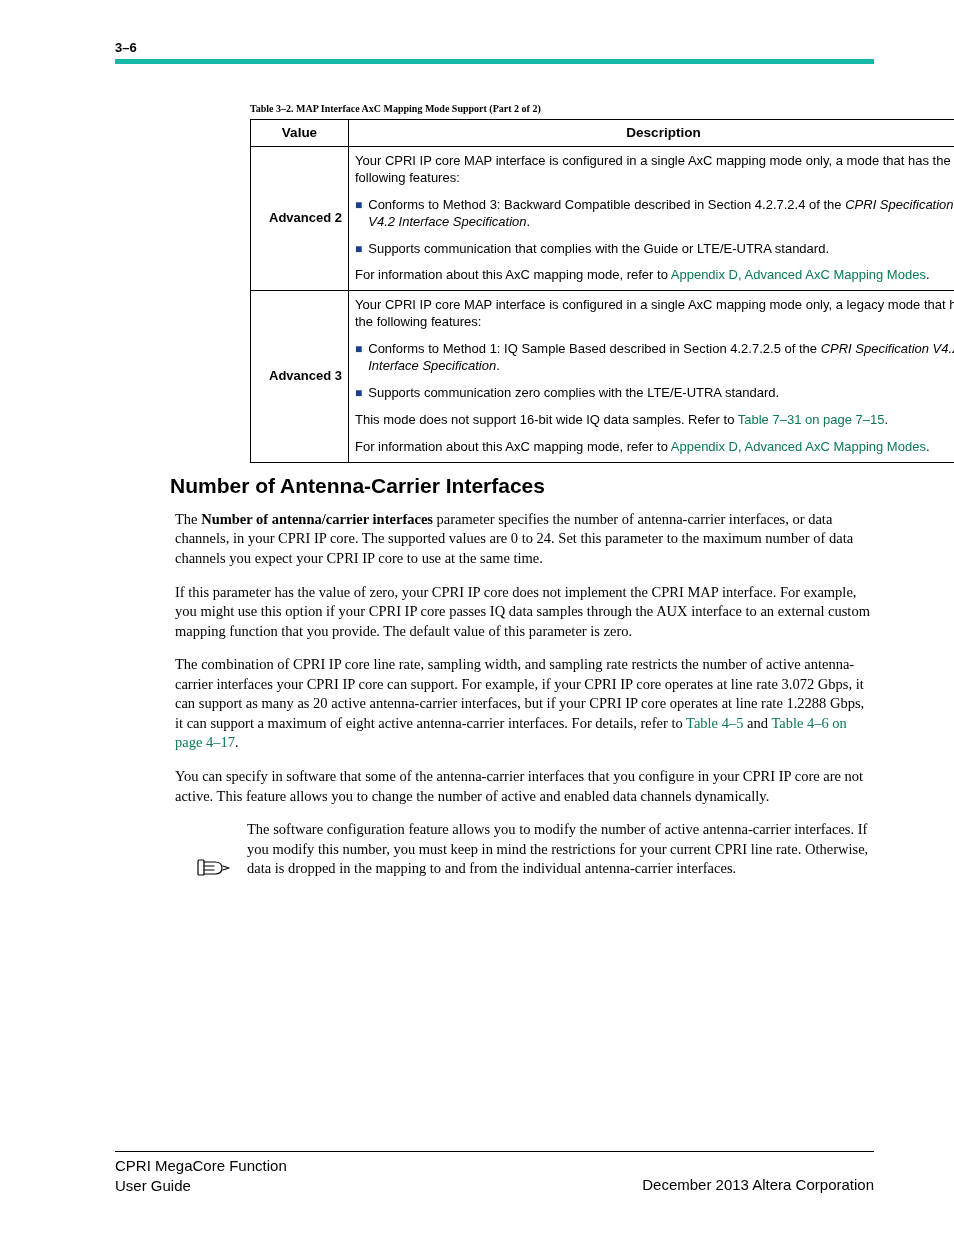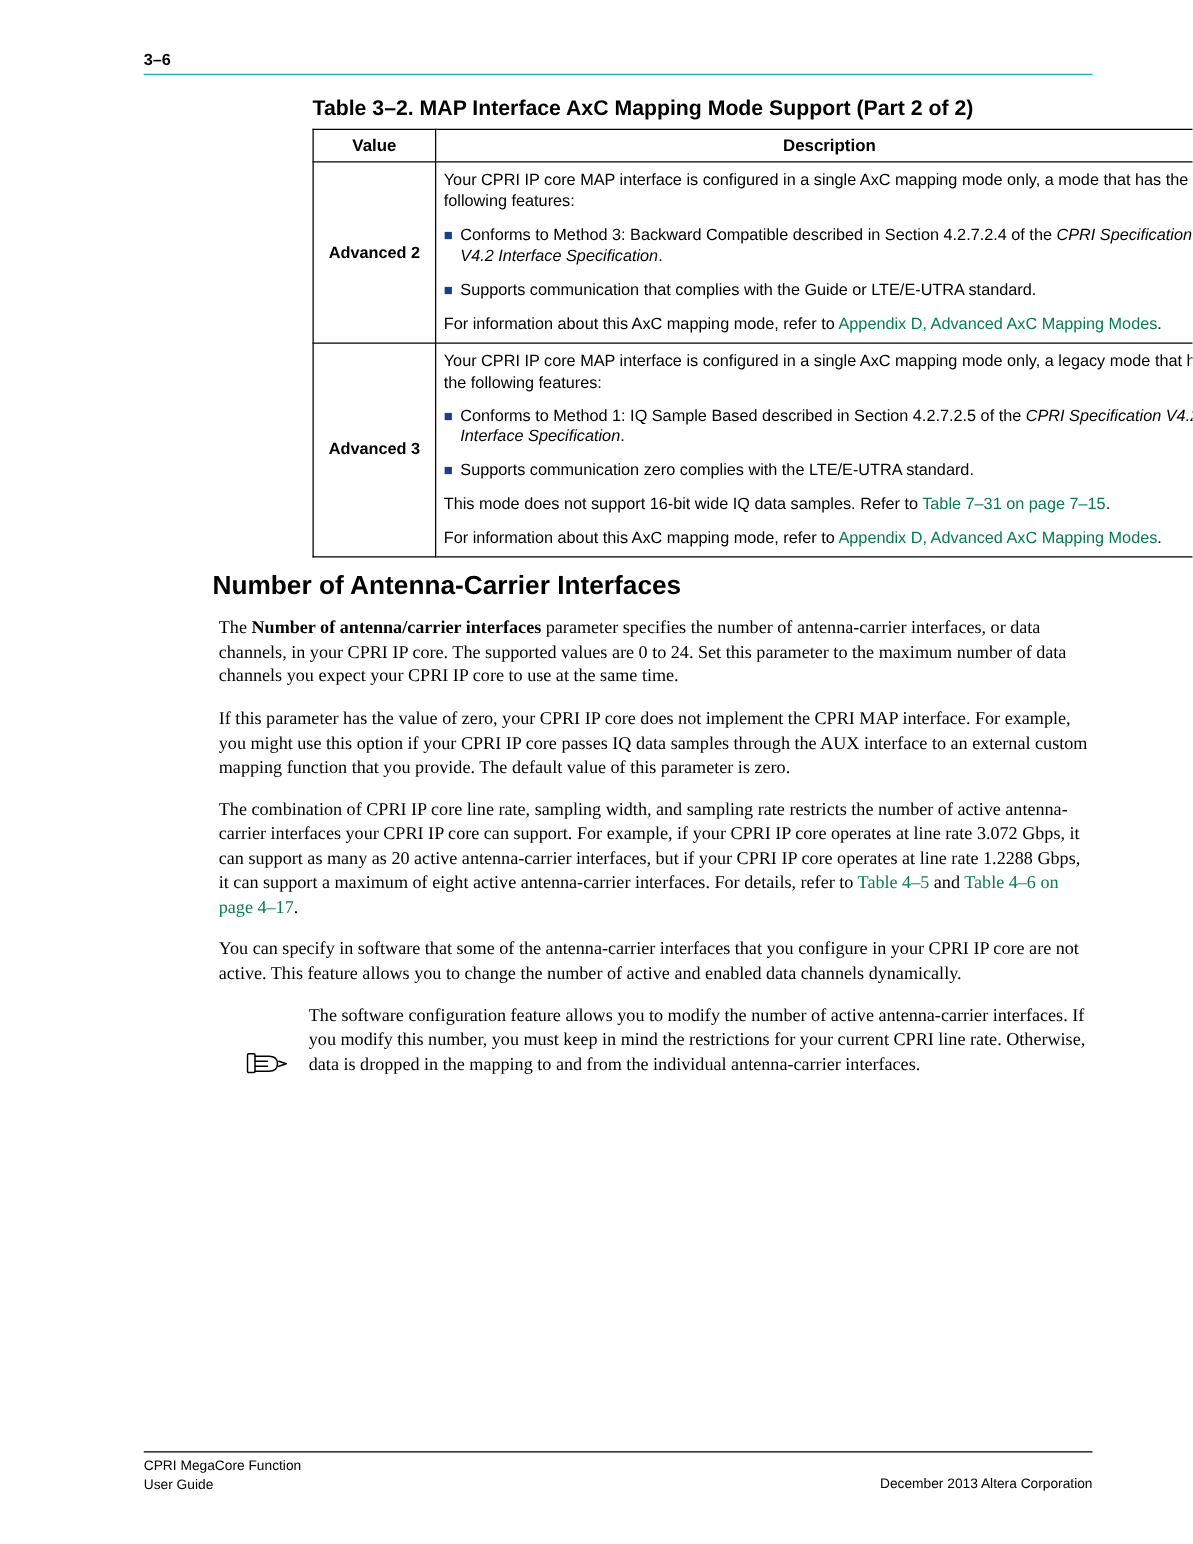--- a/index.html
+++ b/index.html
@@ -14,32 +14,32 @@
     position: relative;
     padding: 40px 80px 60px 115px;
   }
   .header-row {
     display: flex;
     justify-content: space-between;
     align-items: center;
     font-family: Arial, Helvetica, sans-serif;
     font-size: 12px;
     line-height: 1.3;
-    border-bottom: 1px solid #14b8a6;
+    border-bottom: 5px solid #14b8a6;
     padding-bottom: 2px;
-    margin-bottom: 16px;
+    margin-bottom: 38px;
   }
   .header-row .page-no { font-weight: bold; font-size: 13px; }
   .header-row .right { text-align: right; }
   .header-row .chapter { font-weight: bold; font-size: 12px; }
   .header-row .sub { font-weight: normal; font-size: 11px; }
   .table-caption {
-    font-family: Liberation Sans, sans-serif;
-    font-weight: bold;
-    font-size: 17px;
+    font-family: Liberation Serif, serif;
+    font-weight: bold;
+    font-size: 10px;
     margin-left: 135px;
     margin-bottom: 4px;
   }
   table.data {
     border-collapse: collapse;
     width: 729px;
     margin-left: 135px;
     font-family: Arial, Helvetica, sans-serif;
     font-size: 13px;
     line-height: 1.3;
@@ -51,21 +51,21 @@
     text-align: left;
   }
   table.data th {
     font-weight: bold;
     text-align: center;
     font-family: Arial, Helvetica, sans-serif;
     font-size: 13.5px;
   }
   table.data td.value-col {
     font-weight: bold;
-    text-align: center;
+    text-align: right;
     width: 98px;
     white-space: nowrap;
   }
   .cell-block { padding: 2px 0; }
   .cell-block + .cell-block { margin-top: 6px; }
   .bullet-row { display: flex; align-items: flex-start; gap: 6px; }
   .bullet-mark { color: #1a3e8b; font-size: 12px; line-height: 1.4; flex: 0 0 auto; }
   .italic { font-style: italic; }
   .link { color: #0a7a52; }
   h2.section {
@@ -97,21 +97,21 @@
   .note-text { flex: 1; }
   .footer-row {
     position: absolute;
     left: 115px;
     right: 80px;
     bottom: 40px;
     display: flex;
     justify-content: space-between;
     align-items: flex-end;
     font-family: Arial, Helvetica, sans-serif;
-    font-size: 11px;
+    font-size: 15px;
     border-top: 1px solid #000;
     padding-top: 4px;
   }
   .footer-row .left { text-align: left; line-height: 1.3; }
   .footer-row .right { text-align: right; }
 </style>
 </head>
 <body>
 
 <div class="header-row">

